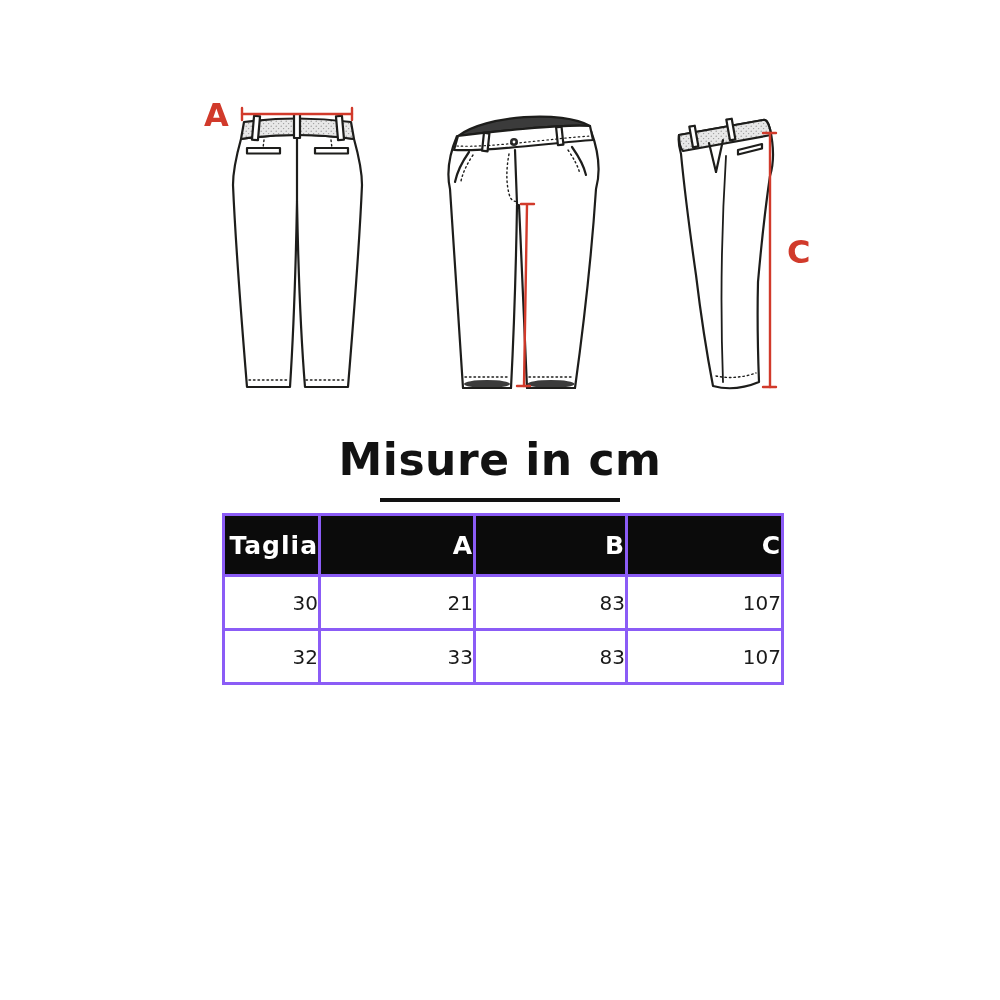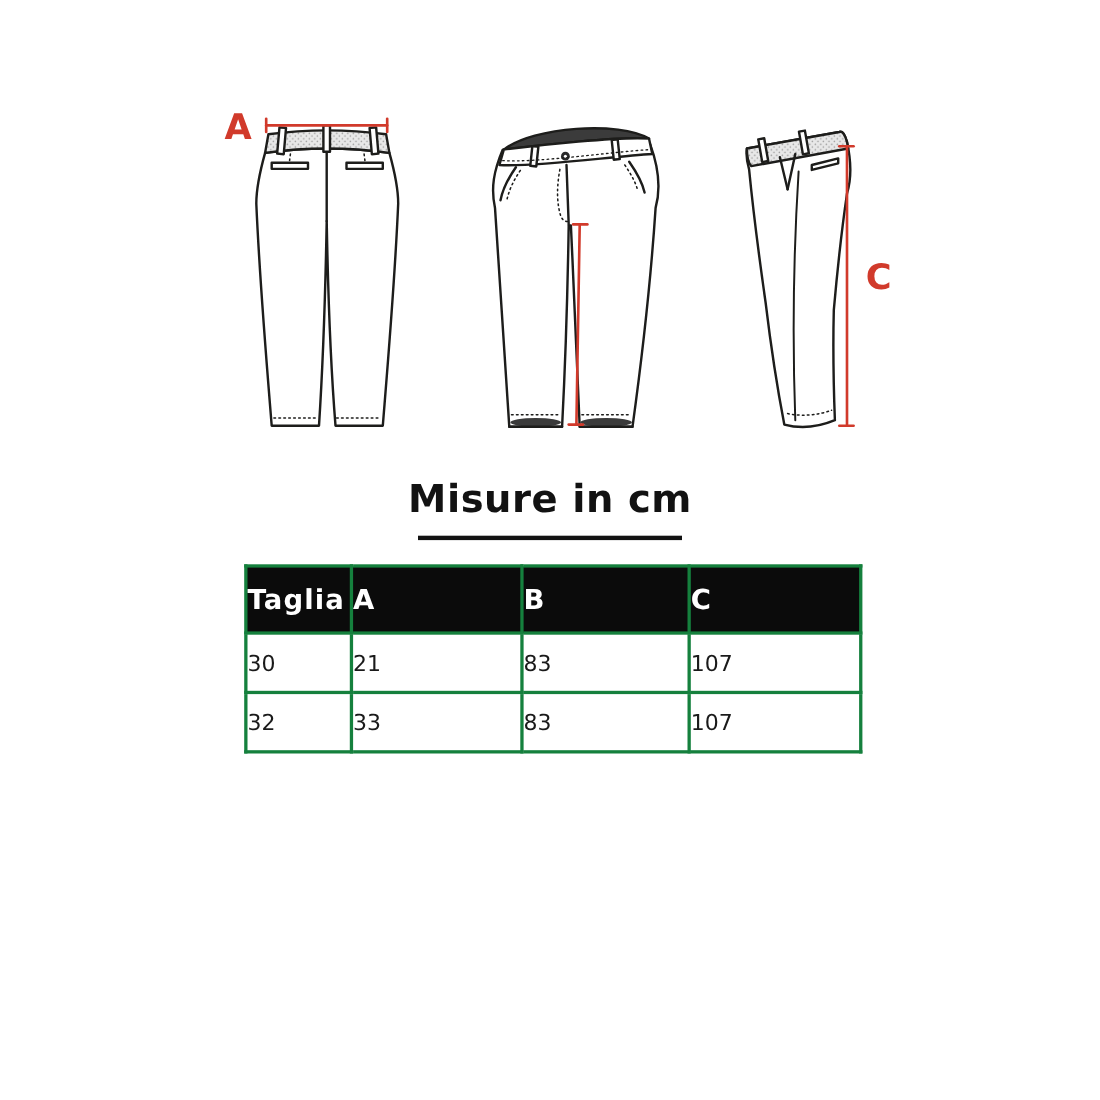--- a/index.html
+++ b/index.html
@@ -7,29 +7,29 @@
     position:relative;width:1000px;height:1000px;background:#ffffff;overflow:hidden;
     font-family:"DejaVu Sans","Liberation Sans",sans-serif;
   }
   .pants{position:absolute;}
   .mlabel{
     position:absolute;color:#d13a2b;font-weight:800;font-size:32px;line-height:1;
     font-family:"DejaVu Sans","Liberation Sans",sans-serif;
   }
   .title-block{position:absolute;left:0;top:434px;width:1000px;text-align:center;}
   .title{
-    margin:0;font-size:35px;font-weight:800;color:#121212;letter-spacing:0.5px;
+    margin:0;font-size:44px;font-weight:800;color:#121212;letter-spacing:0.5px;
     font-family:"DejaVu Sans","Liberation Sans",sans-serif;
   }
   .underline{width:240px;height:4px;background:#121212;margin:13px auto 0 auto;}
   .size-table{
     position:absolute;left:222px;top:513px;border-collapse:collapse;table-layout:fixed;
     font-family:"DejaVu Sans","Liberation Sans",sans-serif;
   }
-  .size-table th,.size-table td{border:3px solid #15803d;text-align:left;vertical-align:middle;padding:0;margin-left:25px;}
+  .size-table th,.size-table td{border:3px solid #8b5cf6;text-align:right;vertical-align:middle;padding:0;margin-left:25px;}
   .size-table thead th{
     background:#0b0b0b;color:#ffffff;height:58px;font-size:25px;font-weight:800;letter-spacing:1px;
   }
   .size-table td{background:#ffffff;color:#1a1a1a;height:51px;font-size:20px;font-weight:400;}
 </style>
 </head>
 <body>
 
 <div class="canvas">
 

